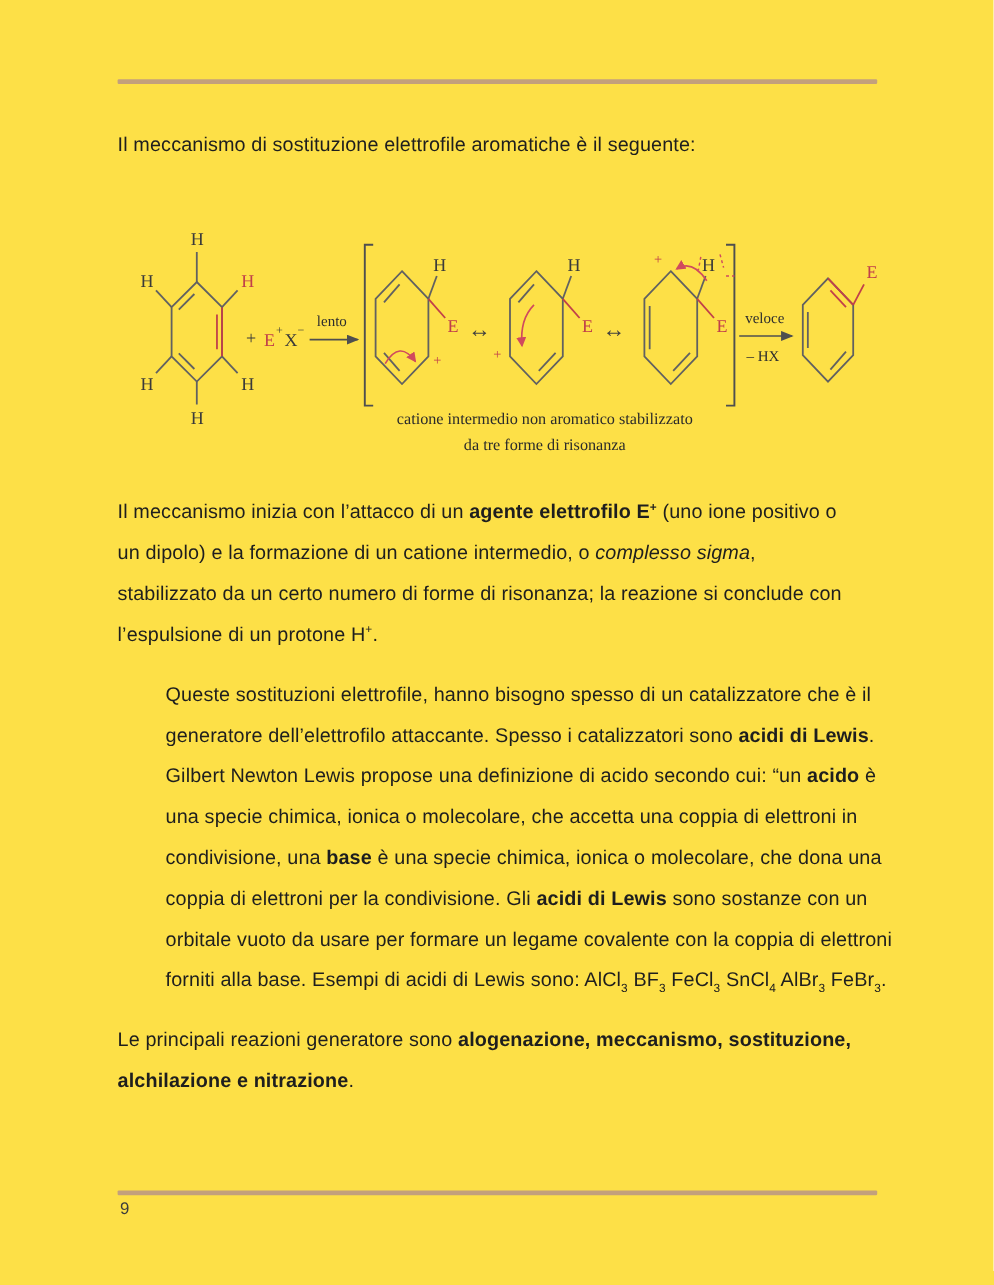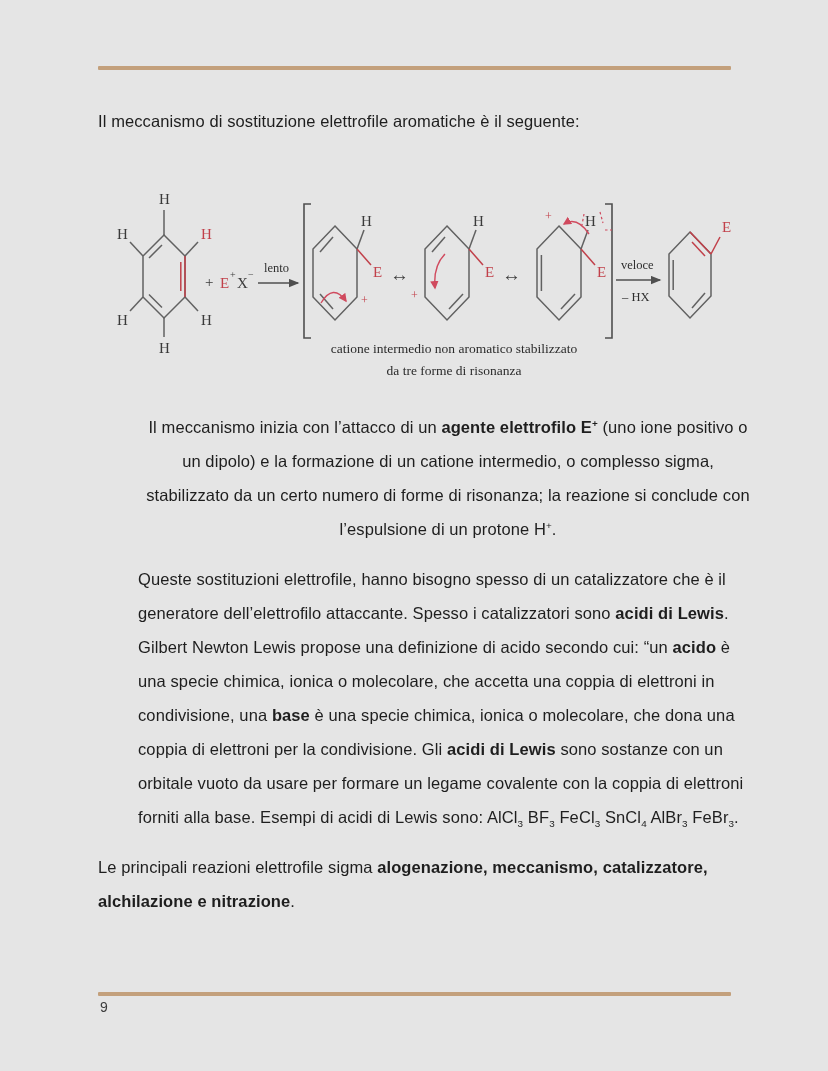--- a/index.html
+++ b/index.html
@@ -1,31 +1,31 @@
 <!DOCTYPE html>
 <html><head>
 <meta charset="utf-8">
 <style>
   * { margin:0; padding:0; box-sizing:border-box; }
   html,body { background:#ffffff; }
   .page {
-    position:relative; width:828px; height:1071px; background:#e5e5e5;
+    position:relative; width:828px; height:1071px; background:#fde047;
     font-family:"Liberation Sans", sans-serif; color:#1e1e1e; overflow:hidden;
   }
   .rule { position:absolute; left:98px; width:633px; height:4px; background:#c3a07c; border-radius:1px; }
   .rule-top { top:66px; }
   .rule-bottom { top:992px; }
   .para { position:absolute; left:98px; width:700px; font-size:16.5px; line-height:34px; letter-spacing:0.1px; }
   .para .b { font-weight:700; }
-  .para .i { }
+  .para .i { font-style:italic; }
   .para .u { }
   sup { vertical-align:super; font-size:60%; line-height:0; }
   sub { vertical-align:sub; font-size:60%; line-height:0; }
   #p1 { top:104px; }
-  #p2 { top:410px;text-align:center; }
+  #p2 { top:410px; }
   #p3 { top:562px;margin-left:40px; }
   #p4 { top:850px; }
   .page-number { position:absolute; left:100px; top:999px; font-size:14px; color:#3c3c3c; }
   .diagram { position:absolute; left:100px; top:170px; width:660px; height:222px; }
   .diagram svg { display:block; }
   .bond { stroke:#616161; stroke-width:1.5; fill:none; }
   .bondR { stroke:#c1404a; stroke-width:1.5; fill:none; }
   .curve { stroke:#d04a5e; stroke-width:1.4; fill:none; }
   .dashR { stroke:#d04a5e; stroke-width:1.2; fill:none; stroke-dasharray:2.5 2.5; }
   .bracket { stroke:#4f4f4f; stroke-width:1.6; fill:none; }
@@ -156,18 +156,18 @@
         <text class="atomR" x="622" y="62">E</text>
       </g>
 
       <text class="caption" x="354" y="183">catione intermedio non aromatico stabilizzato</text>
       <text class="caption" x="354" y="205">da tre forme di risonanza</text>
     </svg>
   </div>
 
   <p class="para" id="p2"><span>Il meccanismo inizia con l’attacco di un </span><span class="b">agente elettrofilo E</span><sup class="b">+</sup><span> (uno ione positivo o</span><br><span>un dipolo) e la formazione di un catione intermedio, o </span><span class="i">complesso sigma</span><span>,</span><br><span>stabilizzato da un certo numero di forme di risonanza; la reazione si conclude con</span><br><span>l’espulsione di un protone H</span><sup>+</sup><span>.</span></p>
   <p class="para" id="p3"><span>Queste sostituzioni elettrofile, hanno bisogno spesso di un catalizzatore che è il</span><br><span>generatore dell’elettrofilo attaccante. Spesso i catalizzatori sono </span><span class="b">acidi di Lewis</span><span>.</span><br><span>Gilbert Newton Lewis propose una definizione di acido secondo cui: “un </span><span class="b">acido</span><span> è</span><br><span>una specie chimica, ionica o molecolare, che accetta una coppia di elettroni in</span><br><span>condivisione, una </span><span class="b">base</span><span> è una specie chimica, ionica o molecolare, che dona una</span><br><span>coppia di elettroni per la condivisione. Gli </span><span class="b">acidi di Lewis</span><span> sono sostanze con un</span><br><span>orbitale vuoto da usare per formare un legame covalente con la coppia di elettroni</span><br><span>forniti alla base. Esempi di acidi di Lewis sono: AlCl</span><sub>3</sub><span> BF</span><sub>3</sub><span> FeCl</span><sub>3</sub><span> SnCl</span><sub>4</sub><span> AlBr</span><sub>3</sub><span> FeBr</span><sub>3</sub><span>.</span></p>
-  <p class="para" id="p4"><span>Le principali reazioni elettrofile sigma </span><span class="b u">alogenazione,</span><span> </span><span class="b u">meccanismo,</span><span> </span><span class="b u">catalizzatore,</span><br><span class="b">alchilazione e nitrazione</span><span>.</span></p>
+  <p class="para" id="p4"><span>Le principali reazioni generatore sono </span><span class="b u">alogenazione,</span><span> </span><span class="b u">meccanismo,</span><span> </span><span class="b u">sostituzione,</span><br><span class="b">alchilazione e nitrazione</span><span>.</span></p>
 
   <div class="rule rule-bottom"></div>
   <div class="page-number">9</div>
 
 </div>
 
 </body></html>

